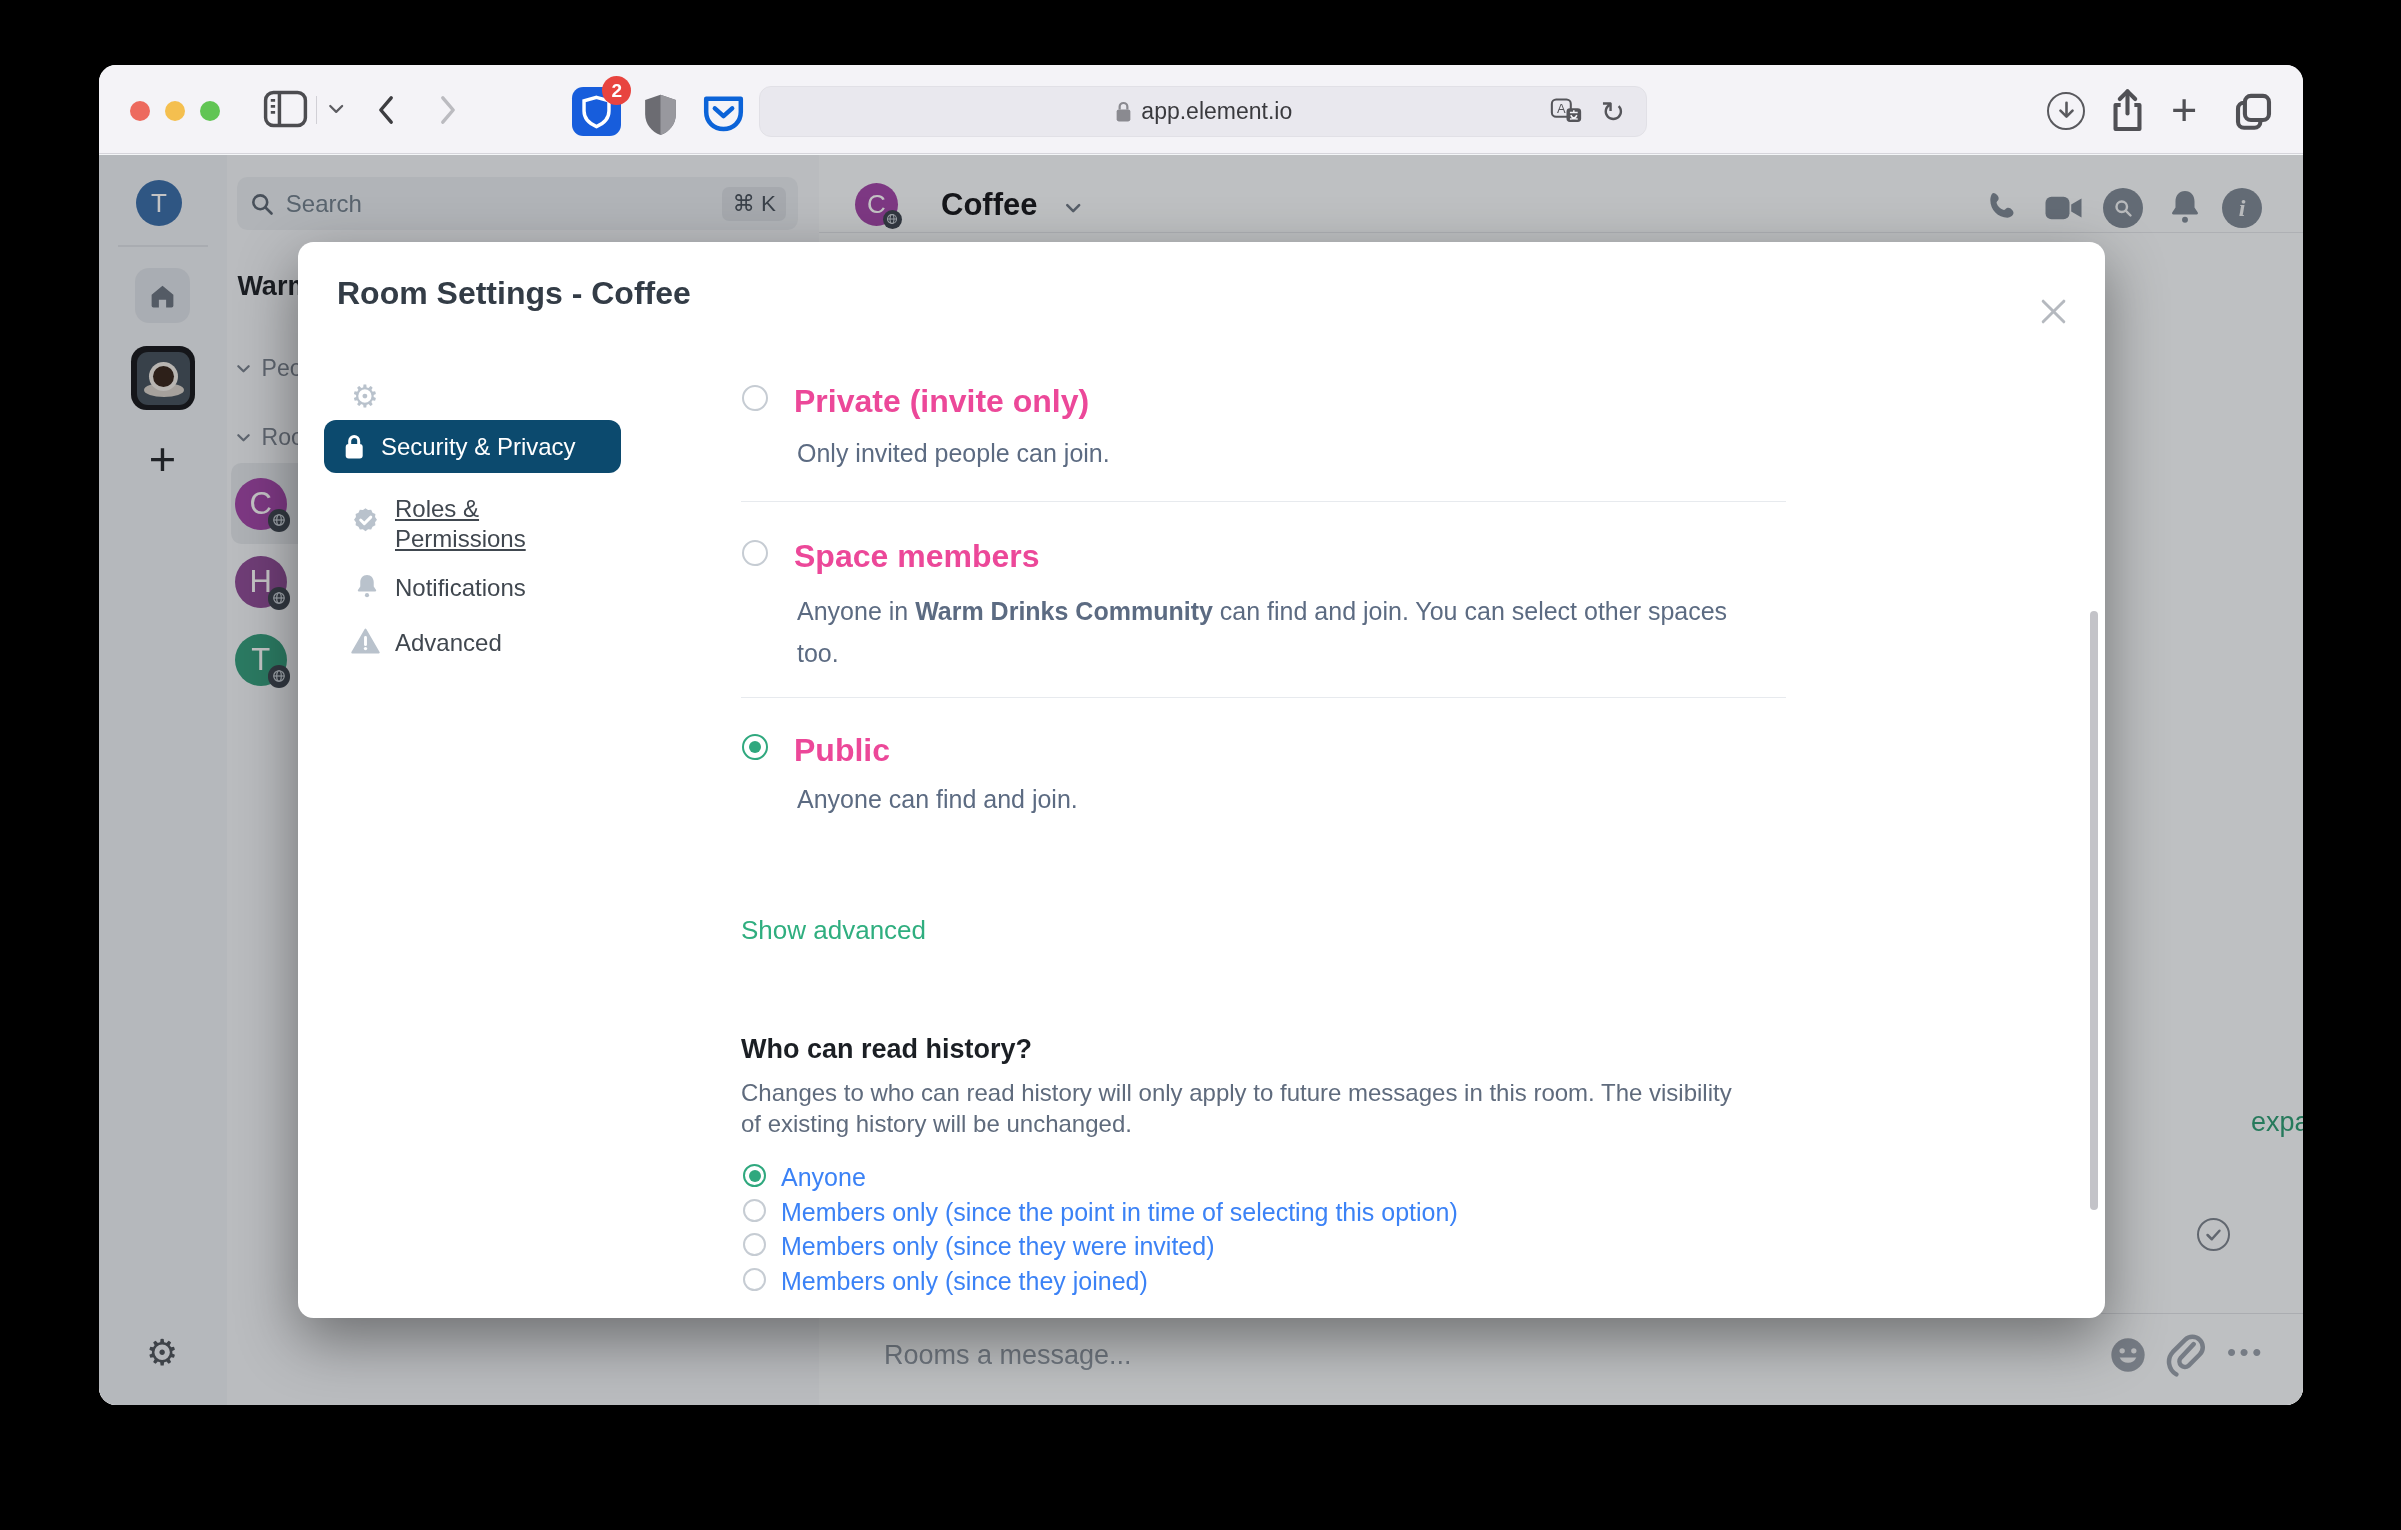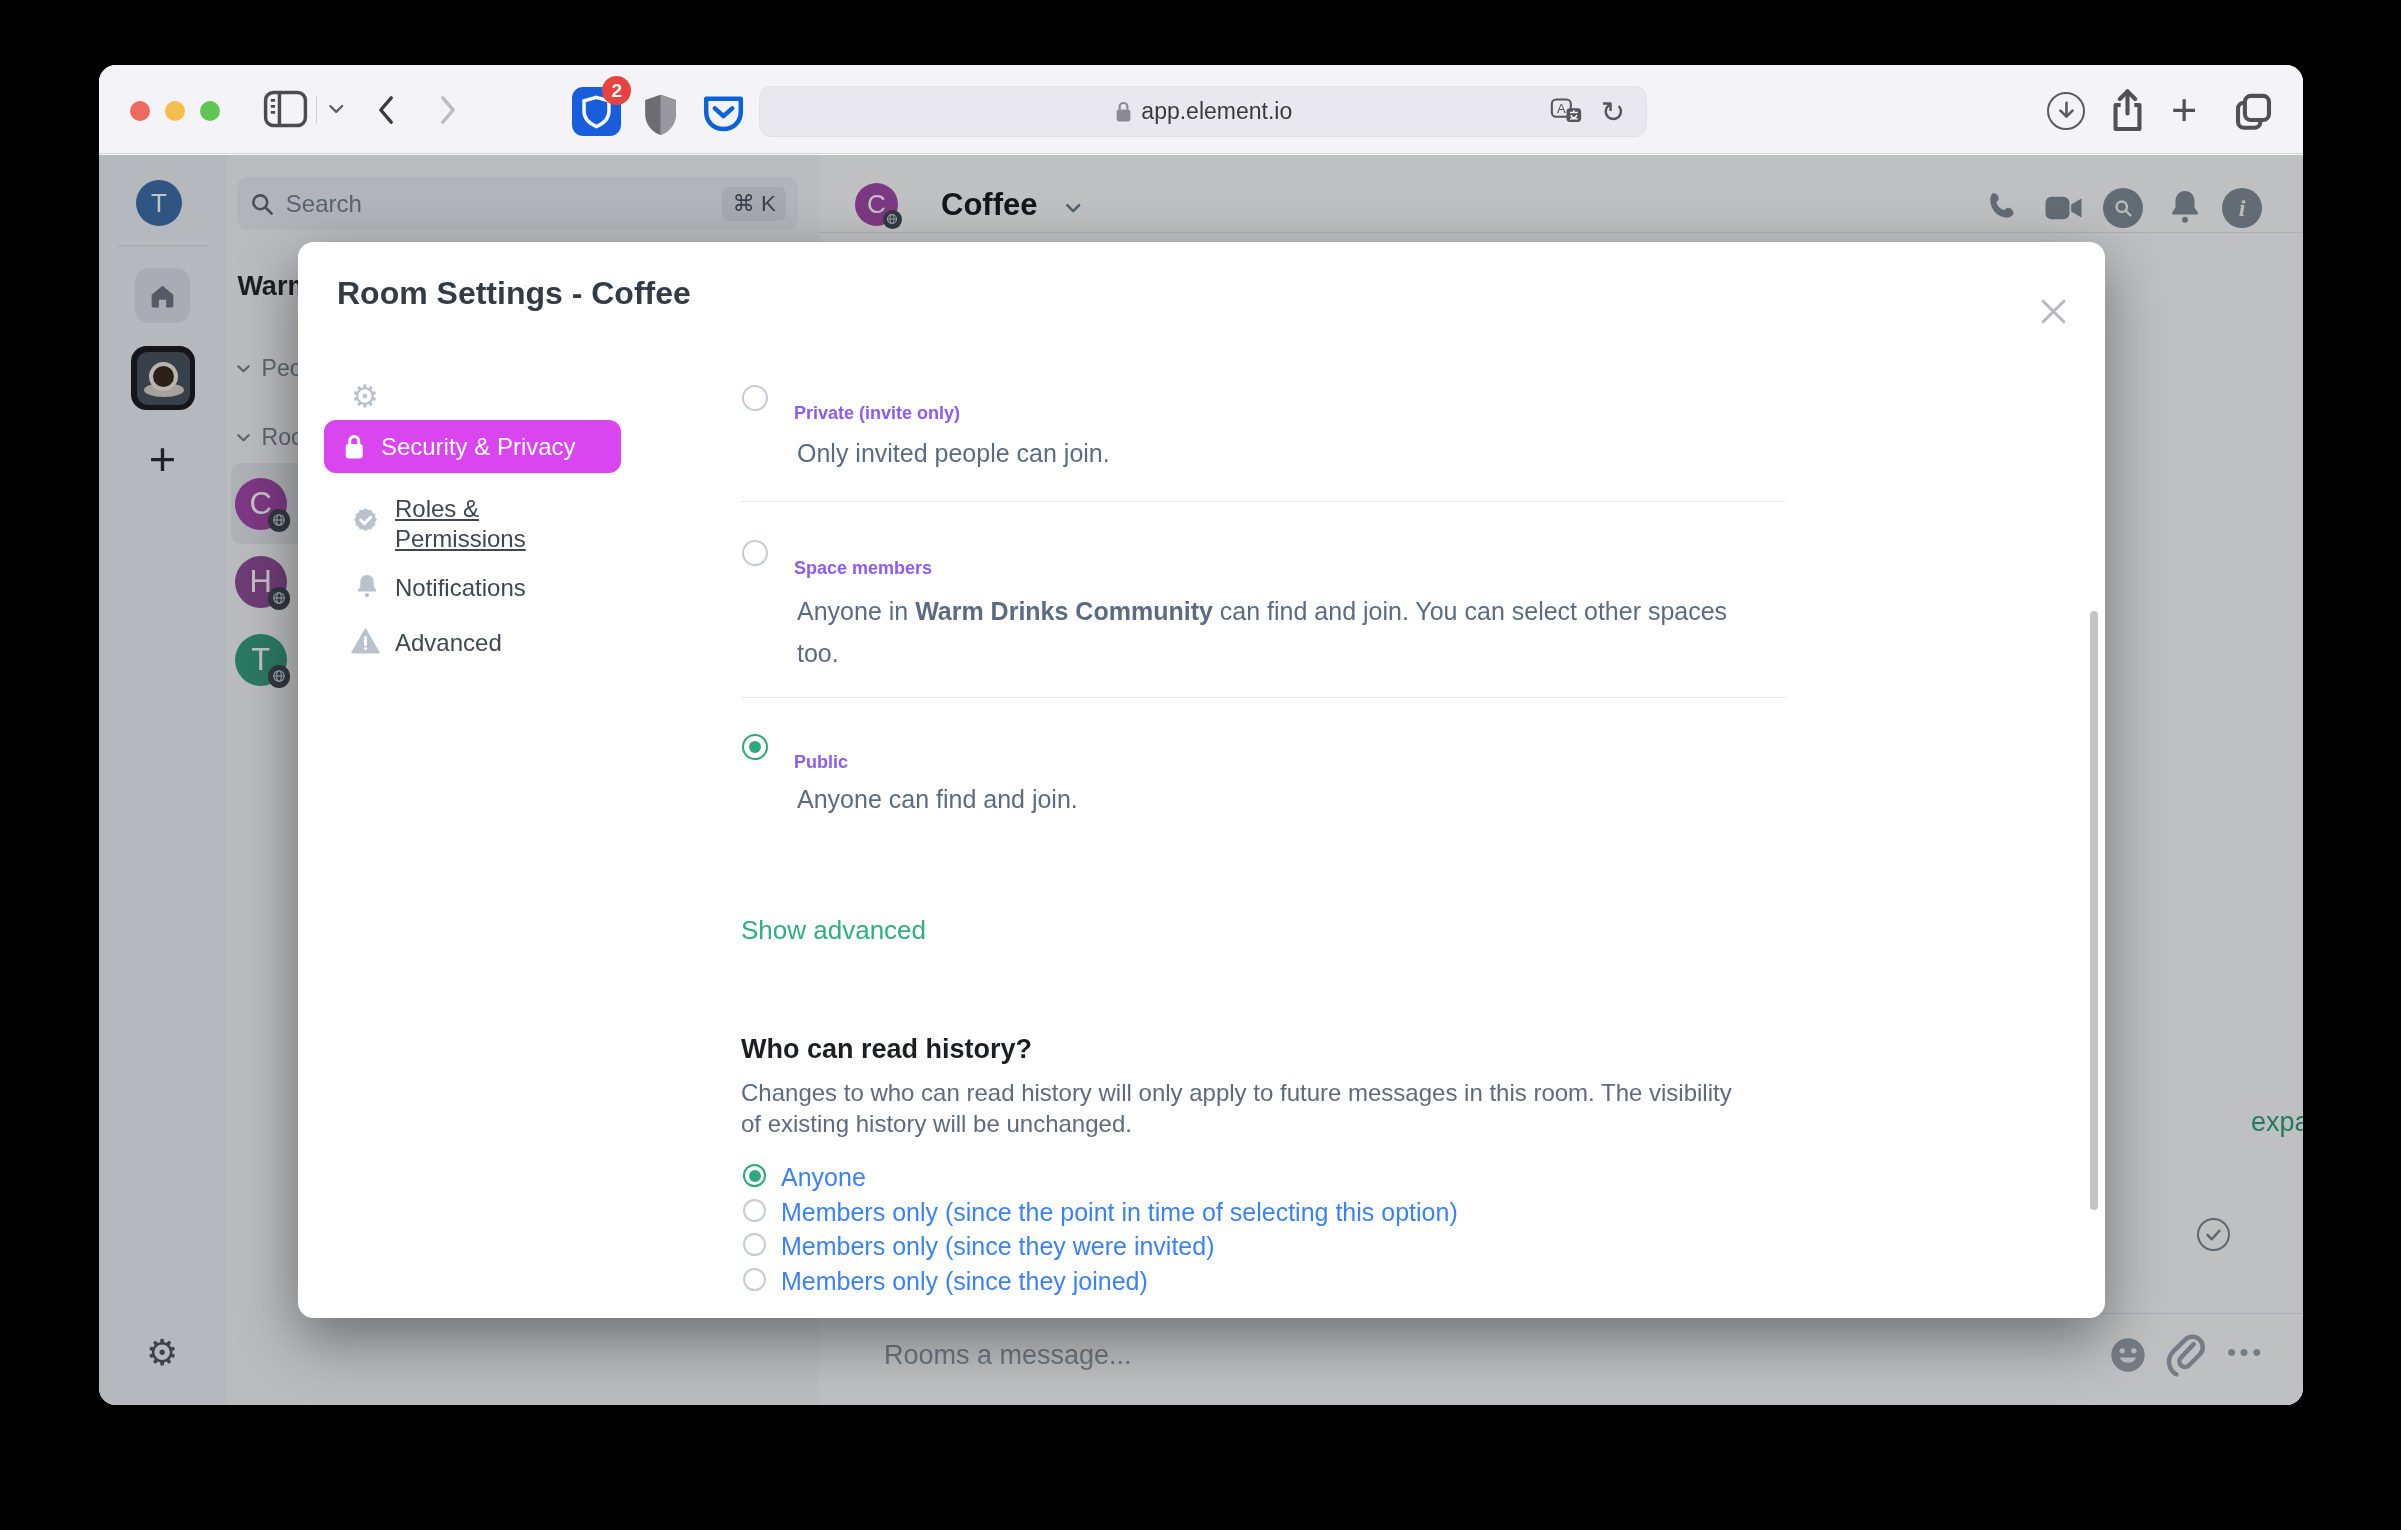--- a/index.html
+++ b/index.html
@@ -41,25 +41,25 @@
   .section-label { font-size:23px; color:#79828e; display:flex; align-items:center; gap:8.6px; }
 
   .dim-overlay { position:absolute; inset:0; background:rgba(14,16,20,.25); z-index:10; }
 
   
   .modal { left:298px; top:242px; width:1807px; height:1076px; background:#fff; border-radius:15.5px;
            box-shadow:0 21px 60px rgba(0,0,0,.42); z-index:20; overflow:hidden; }
   .modal-title { left:39px; top:33px; font-size:32px; font-weight:bold; color:#333c46; }
   .nav-label { font-size:24px; color:#40474f; }
   .nav-icon { color:#b9c2cc; }
-  .nav-pill { left:26px; top:178px; width:297px; height:53px; border-radius:12px; background:#d946ef;
+  .nav-pill { left:26px; top:178px; width:297px; height:53px; border-radius:12px; background:#0c4a6e;
               display:flex; align-items:center; gap:15.5px; padding:0 19px; }
   .nav-pill .nav-label { color:#fff; }
 
-  .opt-title { font-size:18px; font-weight:bold; color:#8b5cf6;margin-top:20px; }
+  .opt-title { font-size:32px; font-weight:bold; color:#ec4899; }
   .opt-desc { font-size:25px; color:#5c6b82; }
   .divider { height:0.9px; background:#e7eaee; }
   .radio { border-radius:50%; border:2.6px solid #c6ccd3; background:#fff; }
   .radio.sel { border-color:#2fa87e; display:flex; align-items:center; justify-content:center; }
   .radio.sel::after { content:""; width:12px; height:12px; border-radius:50%; background:#2fa87e; }
   .link { color:#2fae7f; font-size:26px; }
   .hist-label { font-size:25px; color:#3b82f6; }
   .scrollbar { width:7.8px; border-radius:4.3px; background:#c3c3c8; }
 </style>
 </head>

